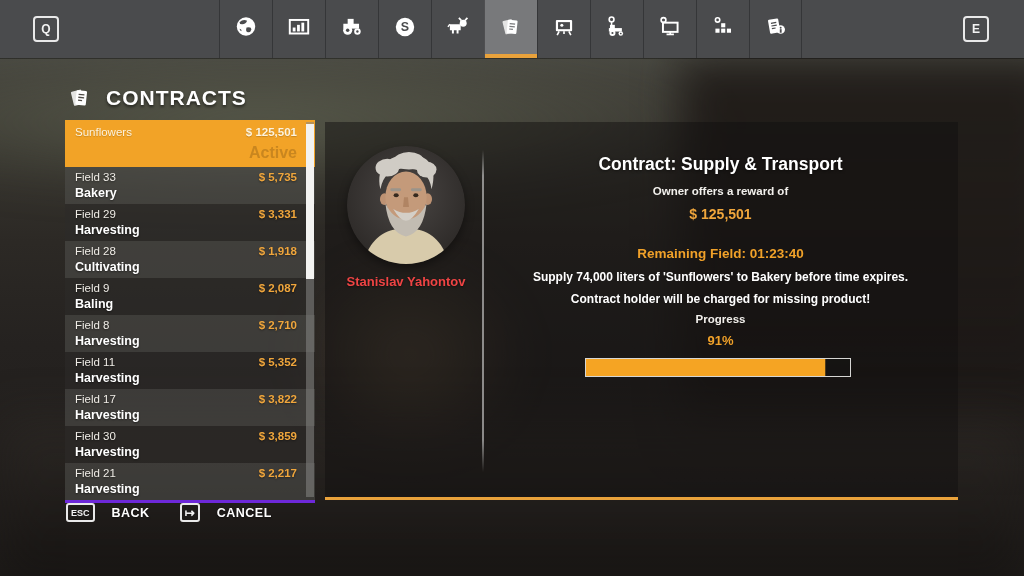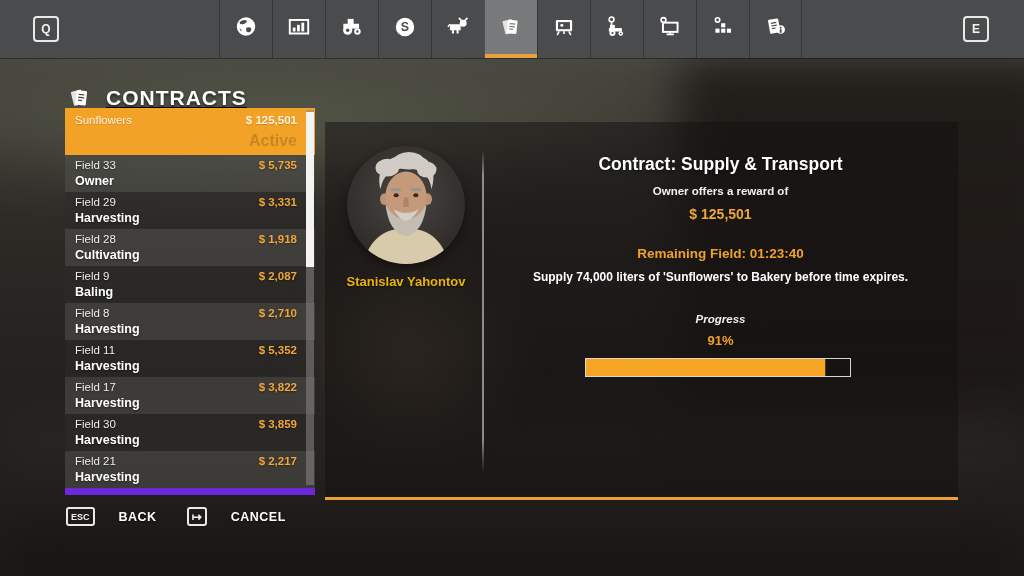--- a/index.html
+++ b/index.html
@@ -29,72 +29,72 @@
   .tab{width:53px;height:58px;display:flex;align-items:center;justify-content:center;
        border-left:1px solid rgba(28,28,30,.45);box-sizing:border-box;cursor:pointer;position:relative;}
   .tab:last-child{border-right:1px solid rgba(28,28,30,.45);}
   .tab.active{background:#78797b;}
   .tab.active::after{content:"";position:absolute;left:0;bottom:0;width:100%;height:4px;background:#e9a23b;}
   .tab svg{width:26px;height:26px;}
   .knock{fill:#4a4b4d;}
   .knockline{stroke:#4a4b4d;} .tab.active .knockline{stroke:#78797b;}
 
   
-  .page-header{position:absolute;left:66px;top:82px;height:32px;display:flex;align-items:center;z-index:5;text-decoration:underline;}
+  .page-header{position:absolute;left:66px;top:82px;height:32px;display:flex;align-items:center;z-index:5;}
   .page-header svg{width:28px;height:28px;margin-right:12px;}
   .page-title{color:#fff;font-size:21px;font-weight:bold;letter-spacing:1px;
               text-shadow:0 2px 3px rgba(0,0,0,.55);}
 
   
-  .list{position:absolute;left:65px;top:108px;width:250px;height:380px;z-index:5;
-        border-bottom:7px solid #6d28d9;box-sizing:content-box;}
+  .list{position:absolute;left:65px;top:120px;width:250px;height:380px;z-index:5;
+        border-bottom:3px solid #6d28d9;box-sizing:content-box;}
   .row{position:relative;box-sizing:border-box;padding:4px 18px 4px 10px;display:flex;flex-direction:column;
        justify-content:space-between;cursor:pointer;}
   .row.sel{height:47px;background:#f2a327;padding:6px 18px 5px 10px;}
   .row.plain{height:37px;}
   .row.odd{background:rgba(80,79,76,.58);}
   .row.even{background:rgba(44,43,41,.58);}
   .row .l1{display:flex;justify-content:space-between;align-items:baseline;}
   .row .name{color:#efece6;font-size:11.5px;text-shadow:0 1px 2px rgba(0,0,0,.4);}
   .row .reward{color:#f0a63c;font-size:11.5px;font-weight:bold;text-shadow:0 1px 2px rgba(0,0,0,.4);}
   .row.sel .name{color:#fdf3dd;text-shadow:0 1px 1px rgba(0,0,0,.18);}
   .row.sel .reward{color:#fdf3dd;text-shadow:0 1px 1px rgba(0,0,0,.18);}
   .row .type{color:#ffffff;font-size:12.5px;font-weight:bold;text-shadow:0 1px 2px rgba(0,0,0,.45);}
   .row.sel .type{text-shadow:0 1px 1px rgba(0,0,0,.2);}
   .row .status{position:absolute;right:18px;bottom:5px;color:#c9861f;font-size:16px;font-weight:bold;}
   .scrollbar{position:absolute;right:1px;top:2px;width:8px;height:375px;background:rgba(135,135,133,.55);}
   .scroll-thumb{position:absolute;left:0;top:2px;width:8px;height:155px;background:#f3f3f1;cursor:pointer;}
 
   
-  .hints{position:absolute;left:66px;top:507px;height:26px;display:flex;align-items:flex-start;z-index:5;}
+  .hints{position:absolute;left:66px;top:496px;height:26px;display:flex;align-items:flex-end;z-index:5;}
   .hint{display:flex;align-items:center;margin-right:30px;cursor:pointer;}
   .hint .kcap{min-width:18px;height:19px;padding:0 3px;border:2px solid #e9e9e9;border-radius:3px;
         color:#f2f2f2;font-size:9px;font-weight:bold;display:flex;align-items:center;justify-content:center;
         box-sizing:border-box;}
   .hint .kcap.sym{font-size:12px;}
-  .hint .hlabel{margin-left:24px;color:#fff;font-size:12.5px;font-weight:bold;letter-spacing:.5px;
+  .hint .hlabel{margin-left:17px;color:#fff;font-size:12.5px;font-weight:bold;letter-spacing:.5px;
         text-shadow:0 1px 2px rgba(0,0,0,.5);}
 
   
   .detail{position:absolute;left:325px;top:122px;width:633px;height:375px;z-index:5;
           background:rgba(16,15,14,.48);border-bottom:3px solid #e9a23b;}
   .avatar{position:absolute;left:22px;top:24px;width:118px;height:118px;border-radius:50%;overflow:hidden;
           box-shadow:0 4px 10px rgba(0,0,0,.4);}
-  .owner-name{position:absolute;left:0;top:152px;width:162px;text-align:center;color:#eab308;
+  .owner-name{position:absolute;left:0;top:152px;width:162px;text-align:center;color:#ef4444;
           font-size:13px;font-weight:bold;text-shadow:0 1px 2px rgba(0,0,0,.5);}
   .vdivider{position:absolute;left:157px;top:28px;width:2px;height:322px;
           background:linear-gradient(180deg,transparent,rgba(230,230,230,.55) 8%,rgba(230,230,230,.55) 90%,transparent);}
   .dcol{position:absolute;left:158px;right:0;text-align:center;}
   .d-title{top:32px;color:#fff;font-size:17.5px;font-weight:bold;text-shadow:0 1px 3px rgba(0,0,0,.5);}
   .d-reward-label{top:63px;color:#f2f0ec;font-size:11.5px;font-weight:bold;}
   .d-reward{top:84px;color:#f0a63c;font-size:14px;font-weight:bold;}
   .d-time{top:124px;color:#f0a129;font-size:13.5px;font-weight:bold;}
   .d-desc1{top:148px;color:#fff;font-size:12px;font-weight:bold;}
   .d-desc2{top:170px;color:#fff;font-size:12px;font-weight:bold;}
-  .d-progress-label{top:191px;color:#f2f0ec;font-size:11.5px;font-weight:bold;font-style:italic;}
+  .d-progress-label{top:191px;color:#f2f0ec;font-size:11.5px;font-weight:bold;}
   .d-percent{top:211px;color:#f0a129;font-size:13px;font-weight:bold;}
   .pbar{position:absolute;left:260px;top:236px;width:266px;height:19px;border:1px solid #d6d6d4;
         background:rgba(22,20,18,.7);box-sizing:border-box;}
   .pfill{height:100%;background:#f5a423;border-right:1px solid rgba(40,32,20,.8);box-sizing:border-box;}
 </style>
 </head>
 <body>
 
 <div class="stage">
 
@@ -253,21 +253,21 @@
         <span class="reward">$ 125,501</span>
       </div>
       <span class="status">Active</span>
     </div>
 
     <div class="row plain odd">
       <div class="l1">
           <span class="name">Field 33</span>
         <span class="reward">$ 5,735</span>
         </div>
-      <span class="type">Owner</span>
+      <span class="type">Bakery</span>
     </div>
     <div class="row plain even">
       <div class="l1">
           <span class="name">Field 29</span>
         <span class="reward">$ 3,331</span>
         </div>
       <span class="type">Harvesting</span>
     </div>
     <div class="row plain odd">
       <div class="l1">
@@ -353,20 +353,21 @@
       </svg>
     </div>
     <div class="owner-name">Stanislav Yahontov</div>
     <div class="vdivider"></div>
 
     <div class="dcol d-title">Contract: Supply &amp; Transport</div>
     <div class="dcol d-reward-label">Owner offers a reward of</div>
     <div class="dcol d-reward">$ 125,501</div>
     <div class="dcol d-time">Remaining Field:  01:23:40</div>
     <div class="dcol d-desc1">Supply 74,000 liters of 'Sunflowers' to Bakery before time expires.</div>
+    <div class="dcol d-desc2">Contract holder will be charged for missing product!</div>
     <div class="dcol d-progress-label">Progress</div>
     <div class="dcol d-percent">91%</div>
     <div class="pbar">
       <div class="pfill" style="width: 91%;"></div>
     </div>
   </div>
 
   <div class="hints">
     <div class="hint">
       <span class="kcap">ESC</span>

